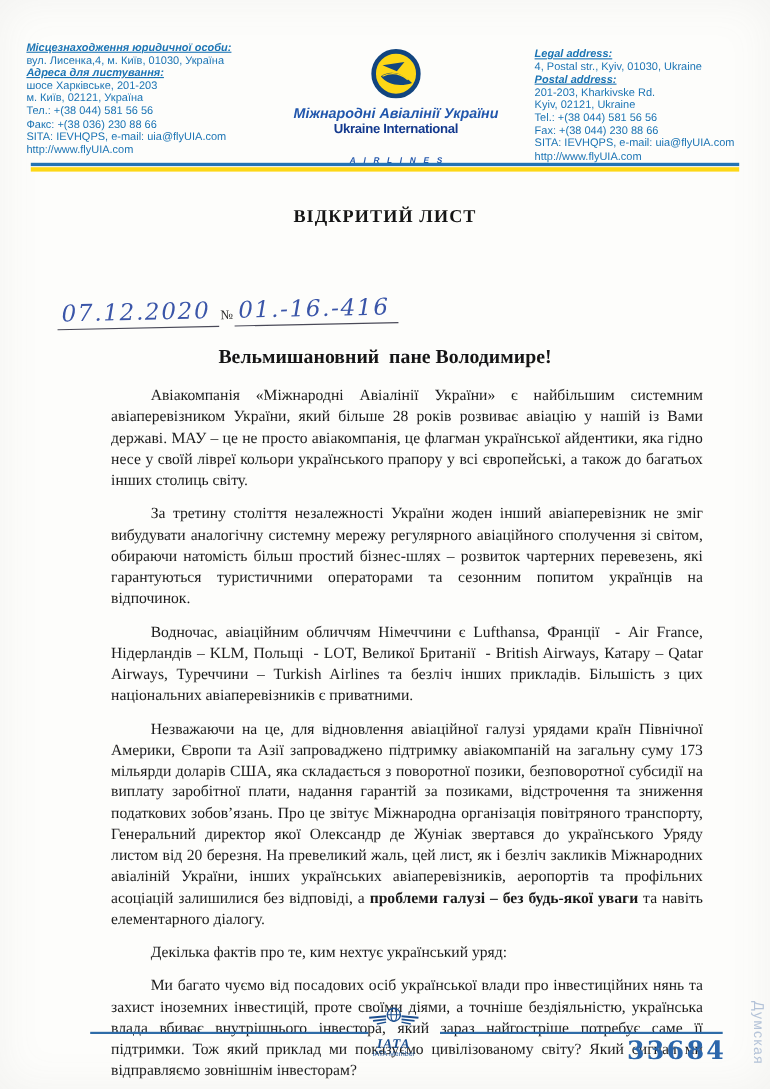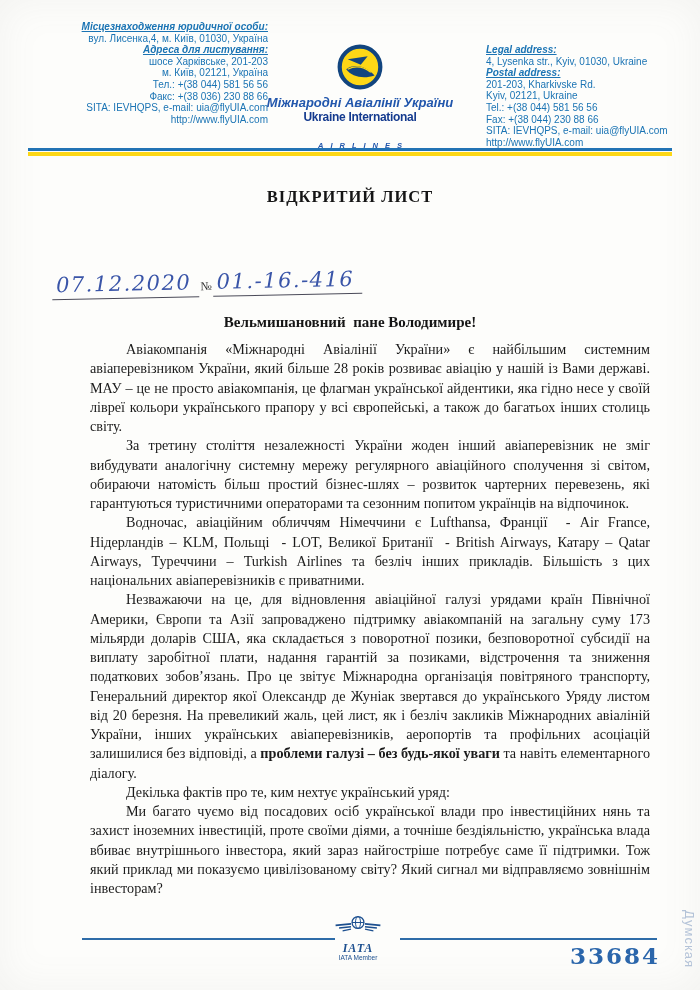--- a/index.html
+++ b/index.html
@@ -3,21 +3,21 @@
 <meta charset="utf-8">
 <style>
   html,body{margin:0;padding:0;}
   body{width:700px;height:990px;background:#e9e9e7;font-family:"Liberation Serif",serif;}
   .page{position:relative;width:700px;height:990px;background:#fdfdfb;overflow:hidden;
         box-shadow:inset 0 0 40px rgba(120,120,110,0.08);}
 
   
   .addr{position:absolute;font-family:"Liberation Sans",sans-serif;font-size:10px;
         line-height:11.6px;color:#1b74b4;}
-  .addr-left{top:21px;left:24px;width:244px;text-align:right;}
+  .addr-left{top:38px;left:24px;width:244px;}
   .addr-right{top:44px;left:486px;width:196px;text-align:left;}
   .addr-label{font-style:italic;font-weight:bold;text-decoration:underline;}
 
   .logo-wrap{position:absolute;top:44px;left:258px;width:204px;text-align:center;}
   .logo-circle{display:block;margin:0 auto;}
   .logo-uk{font-family:"Liberation Sans",sans-serif;font-size:13px;font-weight:bold;
            font-style:italic;color:#2156ac;margin-top:5px;white-space:nowrap;}
   .logo-en{font-family:"Liberation Sans",sans-serif;font-size:12px;font-weight:bold;
            color:#143a8e;margin-top:0;white-space:nowrap;letter-spacing:-0.3px;}
   .logo-air{font-family:"Liberation Sans",sans-serif;font-size:7.5px;font-weight:bold;
@@ -33,26 +33,26 @@
   .addressee{position:absolute;top:238px;left:433px;font-size:15px;line-height:19px;color:#1c1c1c;}
   .addressee .b1{font-weight:bold;}
 
   .handline{position:absolute;top:270px;left:52px;display:flex;align-items:flex-end;
             transform:rotate(-1.2deg);}
   .hw{font-family:"DejaVu Serif",serif;font-style:italic;font-size:21px;color:#3a55a8;
       letter-spacing:1.5px;border-bottom:1.5px solid #4a4a58;padding:0 8px 2px 4px;}
   .no-sign{font-size:12px;color:#2a2a2a;padding:0 1px 3px 1px;font-family:"Liberation Serif",serif;}
 
   .salutation{position:absolute;top:314px;left:0;width:700px;text-align:center;
-              font-size:15px;font-weight:bold;color:#151515;}
+              font-size:18px;font-weight:bold;color:#151515;}
 
   
   .body{position:absolute;top:340px;left:90px;width:560px;font-size:14.2px;
         line-height:19.25px;text-align:justify;color:#1b1b1b;}
-  .body p{margin:0;text-indent:36px;}
+  .body p{margin:11px;text-indent:36px;}
   .body .em{font-weight:bold;}
   .bullet-gap{display:inline-block;width:30px;}
 
   
   .foot-line{position:absolute;top:938px;height:2px;background:#2e6ca8;}
   .foot-line.l{left:82px;width:253px;}
   .foot-line.r{left:400px;width:257px;}
   .iata{position:absolute;top:914px;left:330px;width:56px;text-align:center;color:#1c4f8f;}
   .iata-name{font-family:Liberation Serif, serif;font-size:12px;font-weight:bold;
              font-style:italic;letter-spacing:1px;line-height:12px;}
@@ -76,21 +76,21 @@
     <div>шосе Харківське, 201-203</div>
     <div>м. Київ, 02121, Україна</div>
     <div>Тел.: +(38 044) 581 56 56</div>
     <div>Факс: +(38 036) 230 88 66</div>
     <div>SITA: IEVHQPS, e-mail: uia@flyUIA.com</div>
     <div>http://www.flyUIA.com</div>
   </div>
 
   <div class="addr addr-right">
     <div class="addr-label">Legal address:</div>
-    <div>4, Lysenka str., Kyiv, 01030, Ukraine</div>
+    <div>4, Postal str., Kyiv, 01030, Ukraine</div>
     <div class="addr-label">Postal address:</div>
     <div>201-203, Kharkivske Rd.</div>
     <div>Kyiv, 02121, Ukraine</div>
     <div>Tel.: +(38 044) 581 56 56</div>
     <div>Fax: +(38 044) 230 88 66</div>
     <div>SITA: IEVHQPS, e-mail: uia@flyUIA.com</div>
     <div>http://www.flyUIA.com</div>
   </div>
 
   <div class="logo-wrap">

